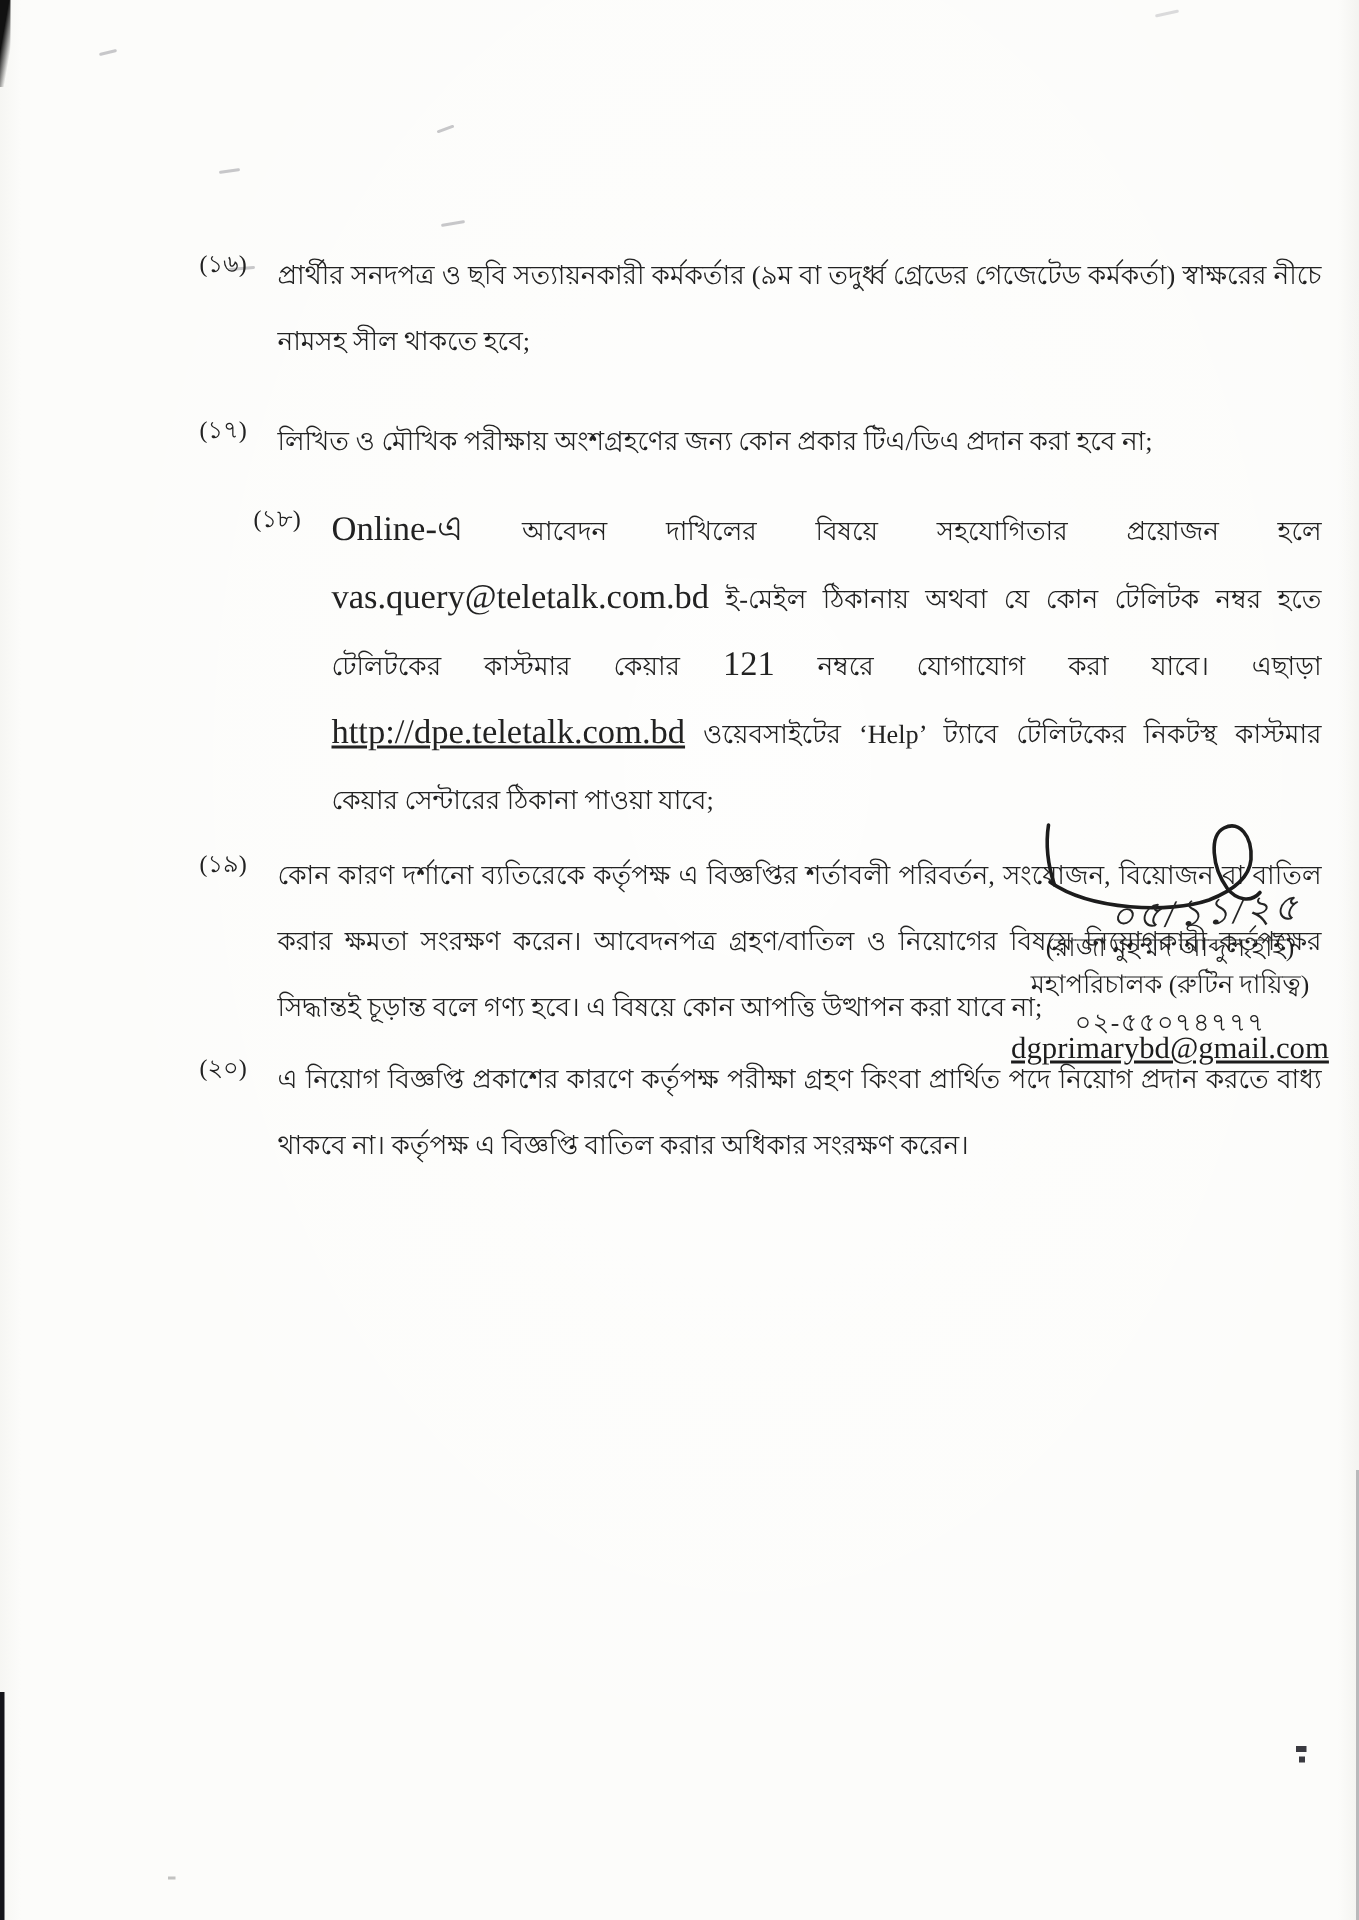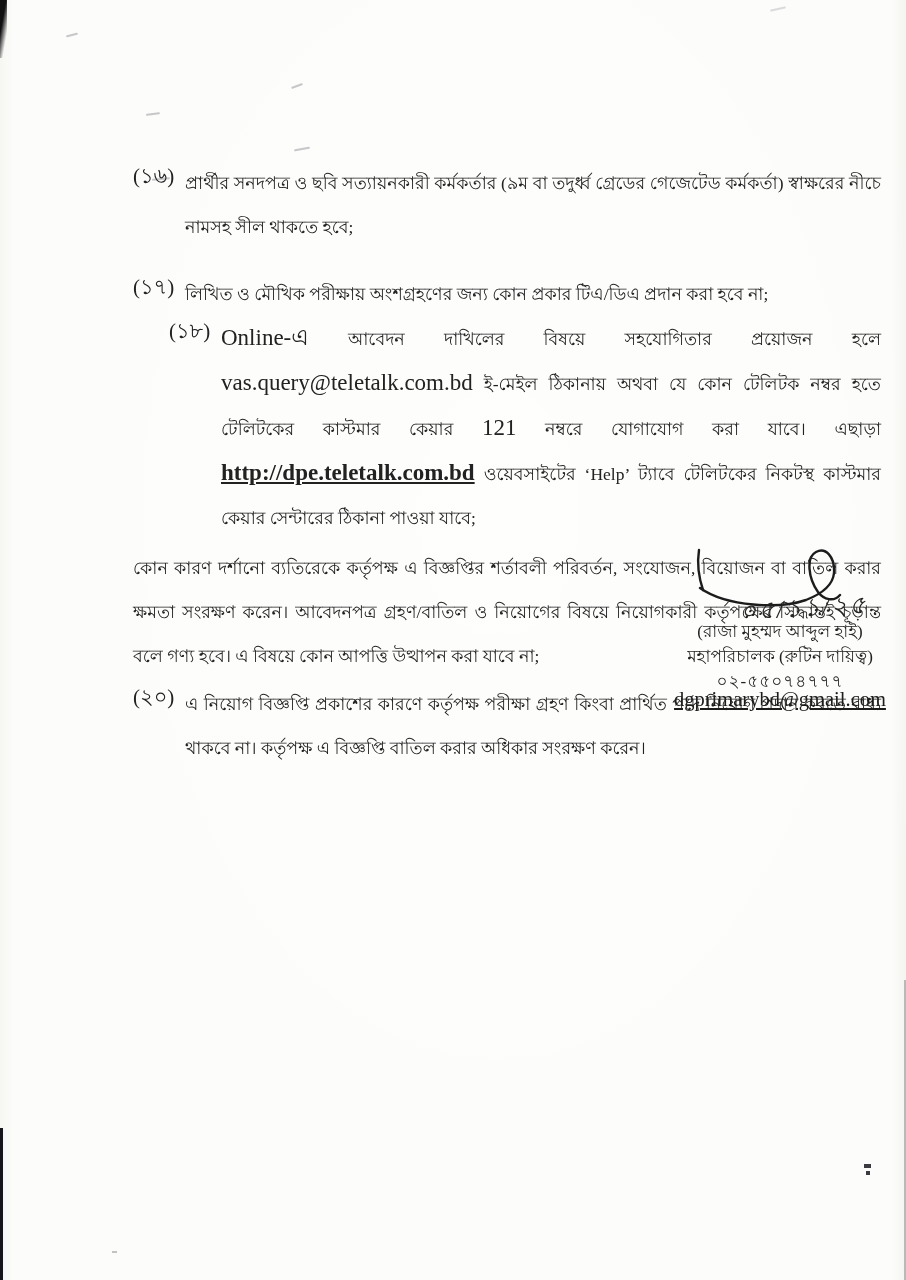--- a/index.html
+++ b/index.html
@@ -18,26 +18,26 @@
   }
   
   .edge-left-top{position:absolute;left:0;top:0;width:7px;height:58px;background:linear-gradient(100deg,#111 35%,transparent 75%);}
   .edge-left-bottom{position:absolute;left:0;top:1128px;width:3px;height:152px;background:#15151a;}
   .edge-right{position:absolute;right:0;top:980px;width:2px;height:300px;background:#b9b9bb;}
   .speck{position:absolute;background:#3a3a40;}
   .pencil{position:absolute;height:2px;background:#9a9aa0;opacity:.55;border-radius:2px;}
 
   .content{position:absolute;left:133px;top:161px;width:748px;}
   .item{display:flex;margin:0 0 0 0;}
-  .num{flex:none;width:52px;font-size:21px;line-height:31px;color:#222;}
+  .num{flex:none;width:52px;font-size:16px;line-height:31px;color:#222;}
   .txt{flex:1;font-size:17.5px;line-height:44px;text-align:justify;color:#222;
        font-family:"Liberation Serif","DejaVu Serif",serif;}
-  .m16{margin-bottom:23px;} .m17{} .m18{margin-bottom:6px;margin-left:36px;} .m19{margin-bottom:4px;}
+  .m16{margin-bottom:23px;} .m17{margin-bottom:15px;} .m18{margin-bottom:6px;margin-left:36px;} .m19{margin-bottom:4px;}
   .latin{font-family:"Liberation Serif","DejaVu Serif",serif;font-size:23px;}
-  .under{text-decoration:underline;font-weight:bold;}
+  .under{text-decoration:underline;}
 
   .signoff{position:absolute;left:640px;top:545px;width:280px;height:190px;}
   .sig-svg{position:absolute;top:0;left:45px;}
   .sig-date{position:absolute;top:42px;left:100px;width:180px;
     font-size:25px;font-style:italic;transform:rotate(-3deg);
     letter-spacing:2px;color:#242424;white-space:nowrap;}
   .sig-line{text-align:center;position:absolute;width:100%;color:#1f1f1f;}
   .sig-name{top:73px;font-size:17px;}
   .sig-designation{top:98px;font-size:17px;}
   .sig-phone{top:123px;font-size:17px;letter-spacing:1px;}
@@ -73,20 +73,21 @@
       <div class="num">(১৭)</div>
       <div class="txt">লিখিত ও মৌখিক পরীক্ষায় অংশগ্রহণের জন্য কোন প্রকার টিএ/ডিএ প্রদান করা হবে না;</div>
     </div>
 
     <div class="item m18">
       <div class="num">(১৮)</div>
       <div class="txt"><span class="latin">Online-এ</span><span> আবেদন দাখিলের বিষয়ে সহযোগিতার প্রয়োজন হলে </span><span class="latin">vas.query@teletalk.com.bd</span><span> ই-মেইল ঠিকানায় অথবা যে কোন টেলিটক নম্বর হতে টেলিটকের কাস্টমার কেয়ার </span><span class="latin">121</span><span> নম্বরে যোগাযোগ করা যাবে। এছাড়া </span><span class="latin under">http://dpe.teletalk.com.bd</span><span> ওয়েবসাইটের ‘Help’ ট্যাবে টেলিটকের নিকটস্থ কাস্টমার কেয়ার সেন্টারের ঠিকানা পাওয়া যাবে;</span></div>
     </div>
 
     <div class="item m19">
+      <div class="num">(১৯)</div>
       <div class="txt">কোন কারণ দর্শানো ব্যতিরেকে কর্তৃপক্ষ এ বিজ্ঞপ্তির শর্তাবলী পরিবর্তন, সংযোজন, বিয়োজন বা বাতিল করার ক্ষমতা সংরক্ষণ করেন। আবেদনপত্র গ্রহণ/বাতিল ও নিয়োগের বিষয়ে নিয়োগকারী কর্তৃপক্ষের সিদ্ধান্তই চূড়ান্ত বলে গণ্য হবে। এ বিষয়ে কোন আপত্তি উত্থাপন করা যাবে না;</div>
     </div>
 
     <div class="item">
       <div class="num">(২০)</div>
       <div class="txt">এ নিয়োগ বিজ্ঞপ্তি প্রকাশের কারণে কর্তৃপক্ষ পরীক্ষা গ্রহণ কিংবা প্রার্থিত পদে নিয়োগ প্রদান করতে বাধ্য থাকবে না। কর্তৃপক্ষ এ বিজ্ঞপ্তি বাতিল করার অধিকার সংরক্ষণ করেন।</div>
     </div>
 
   </div>
 

